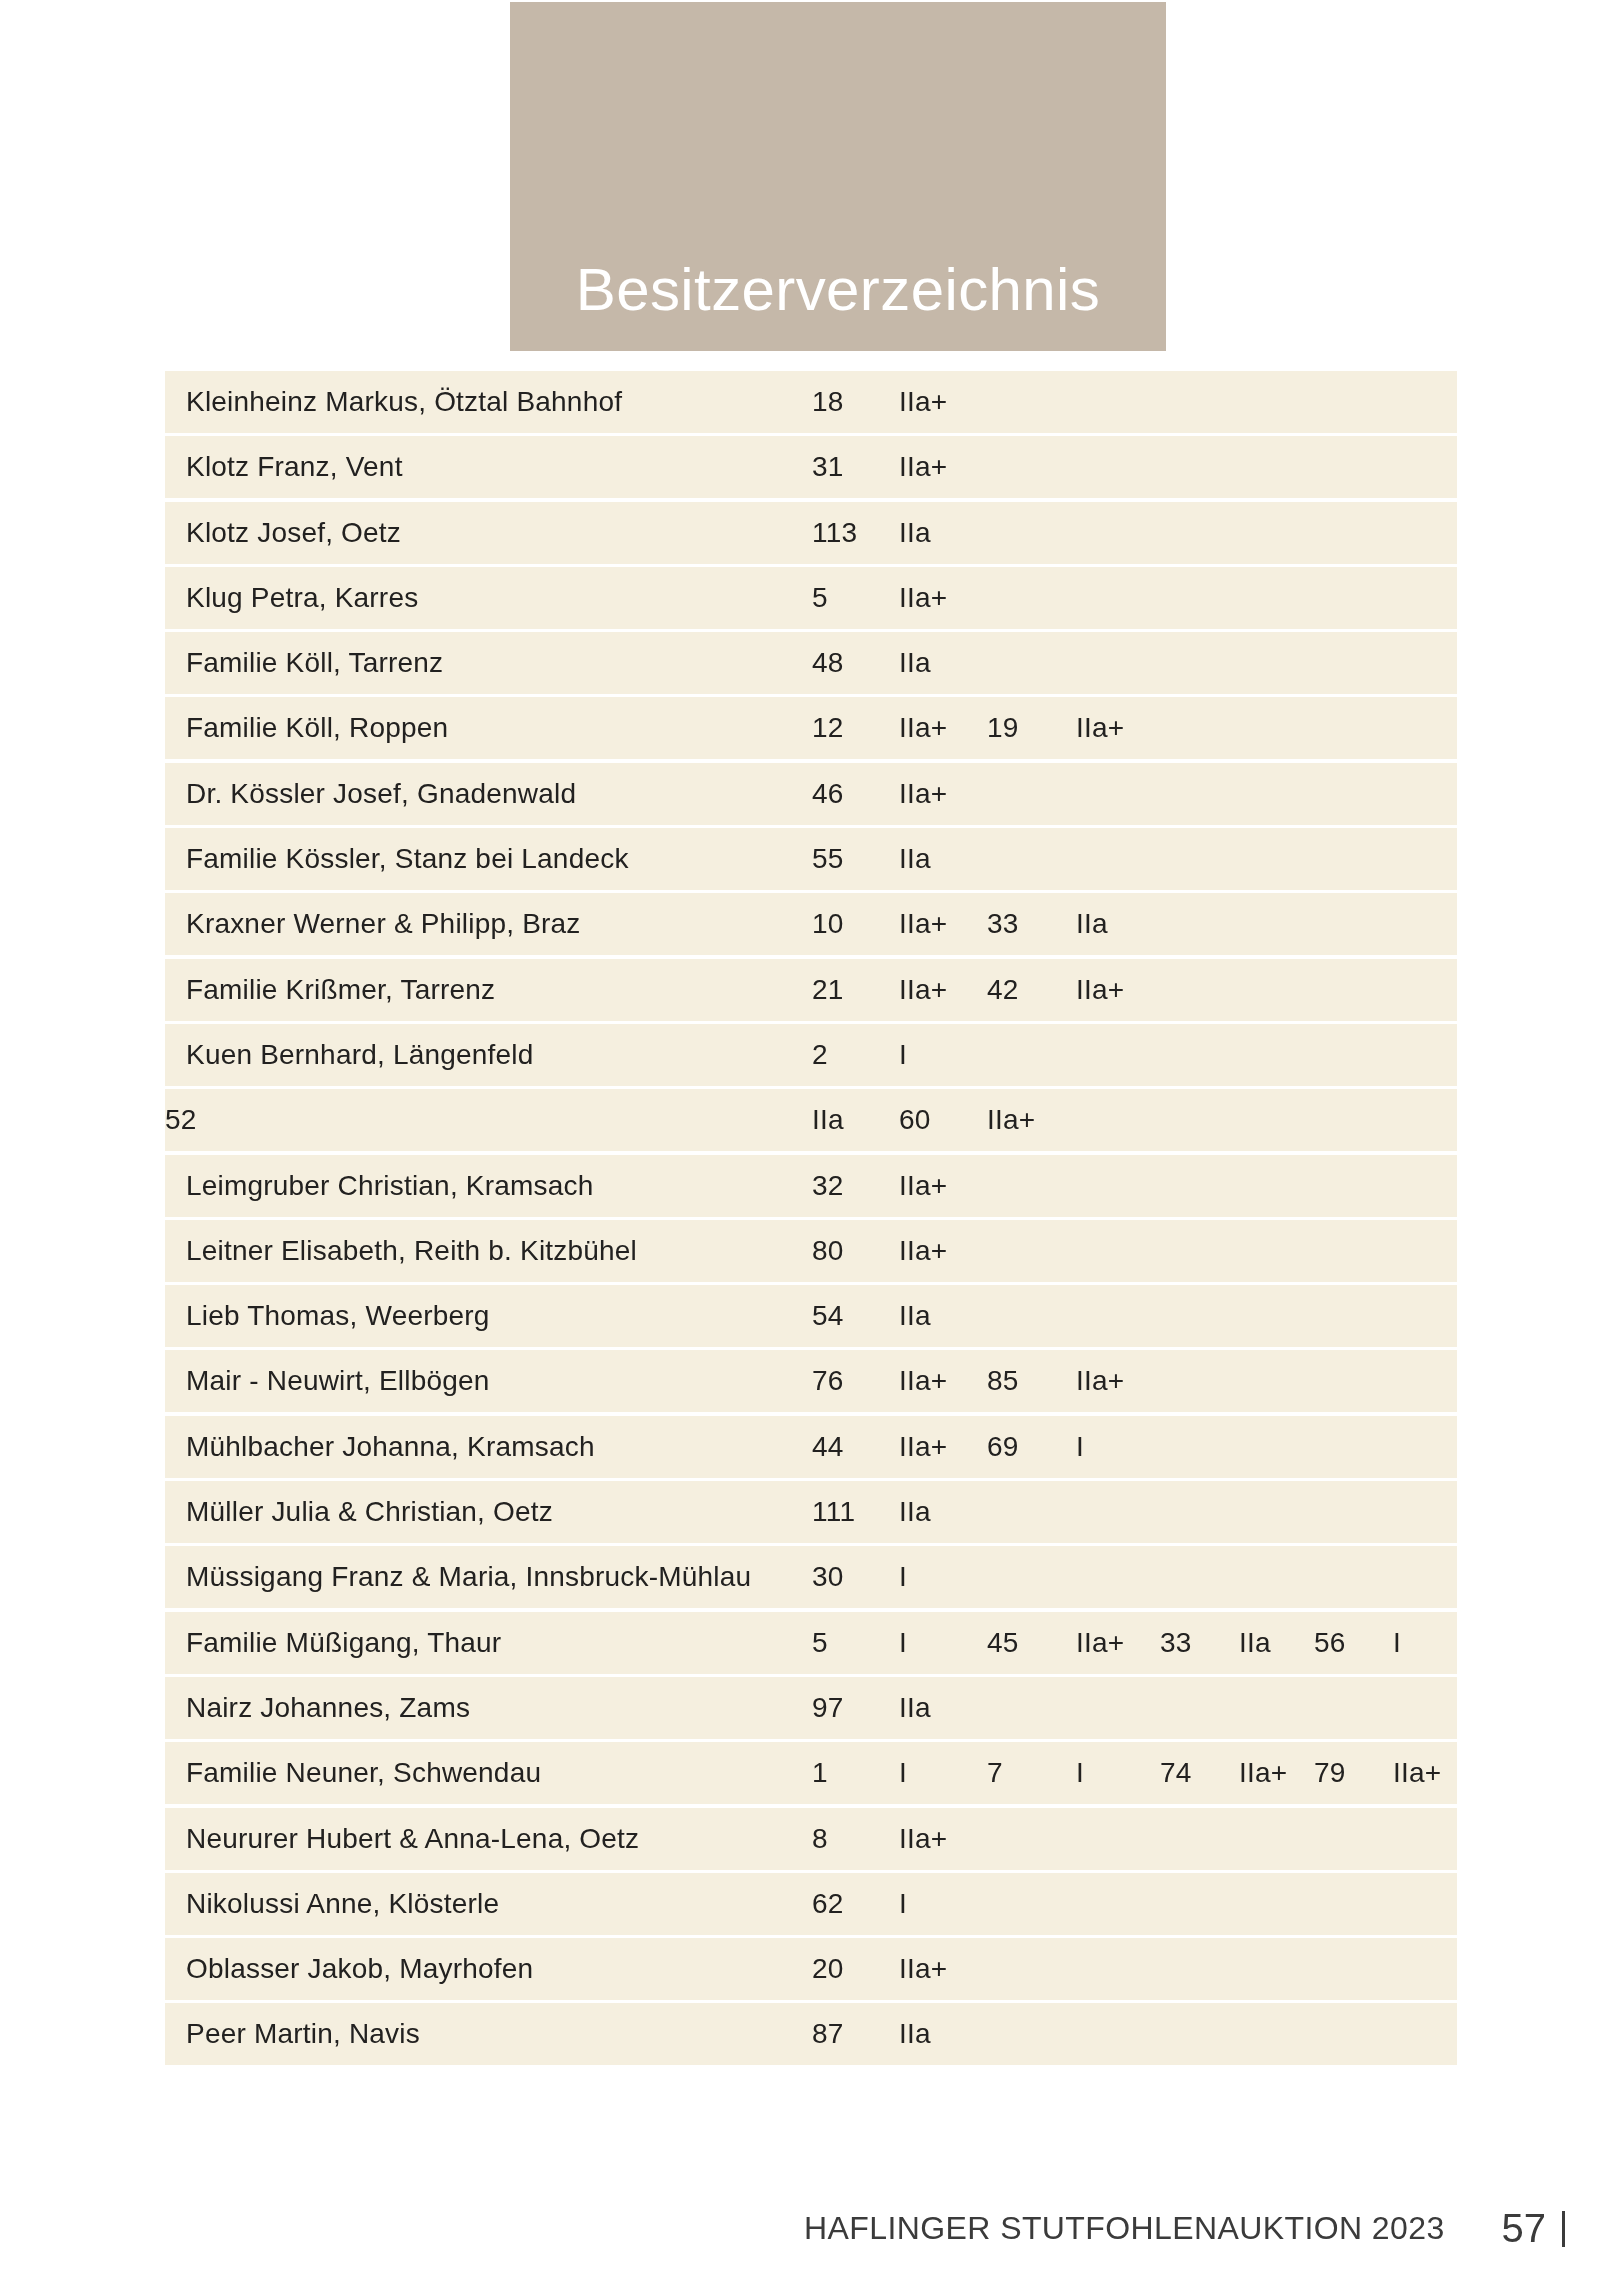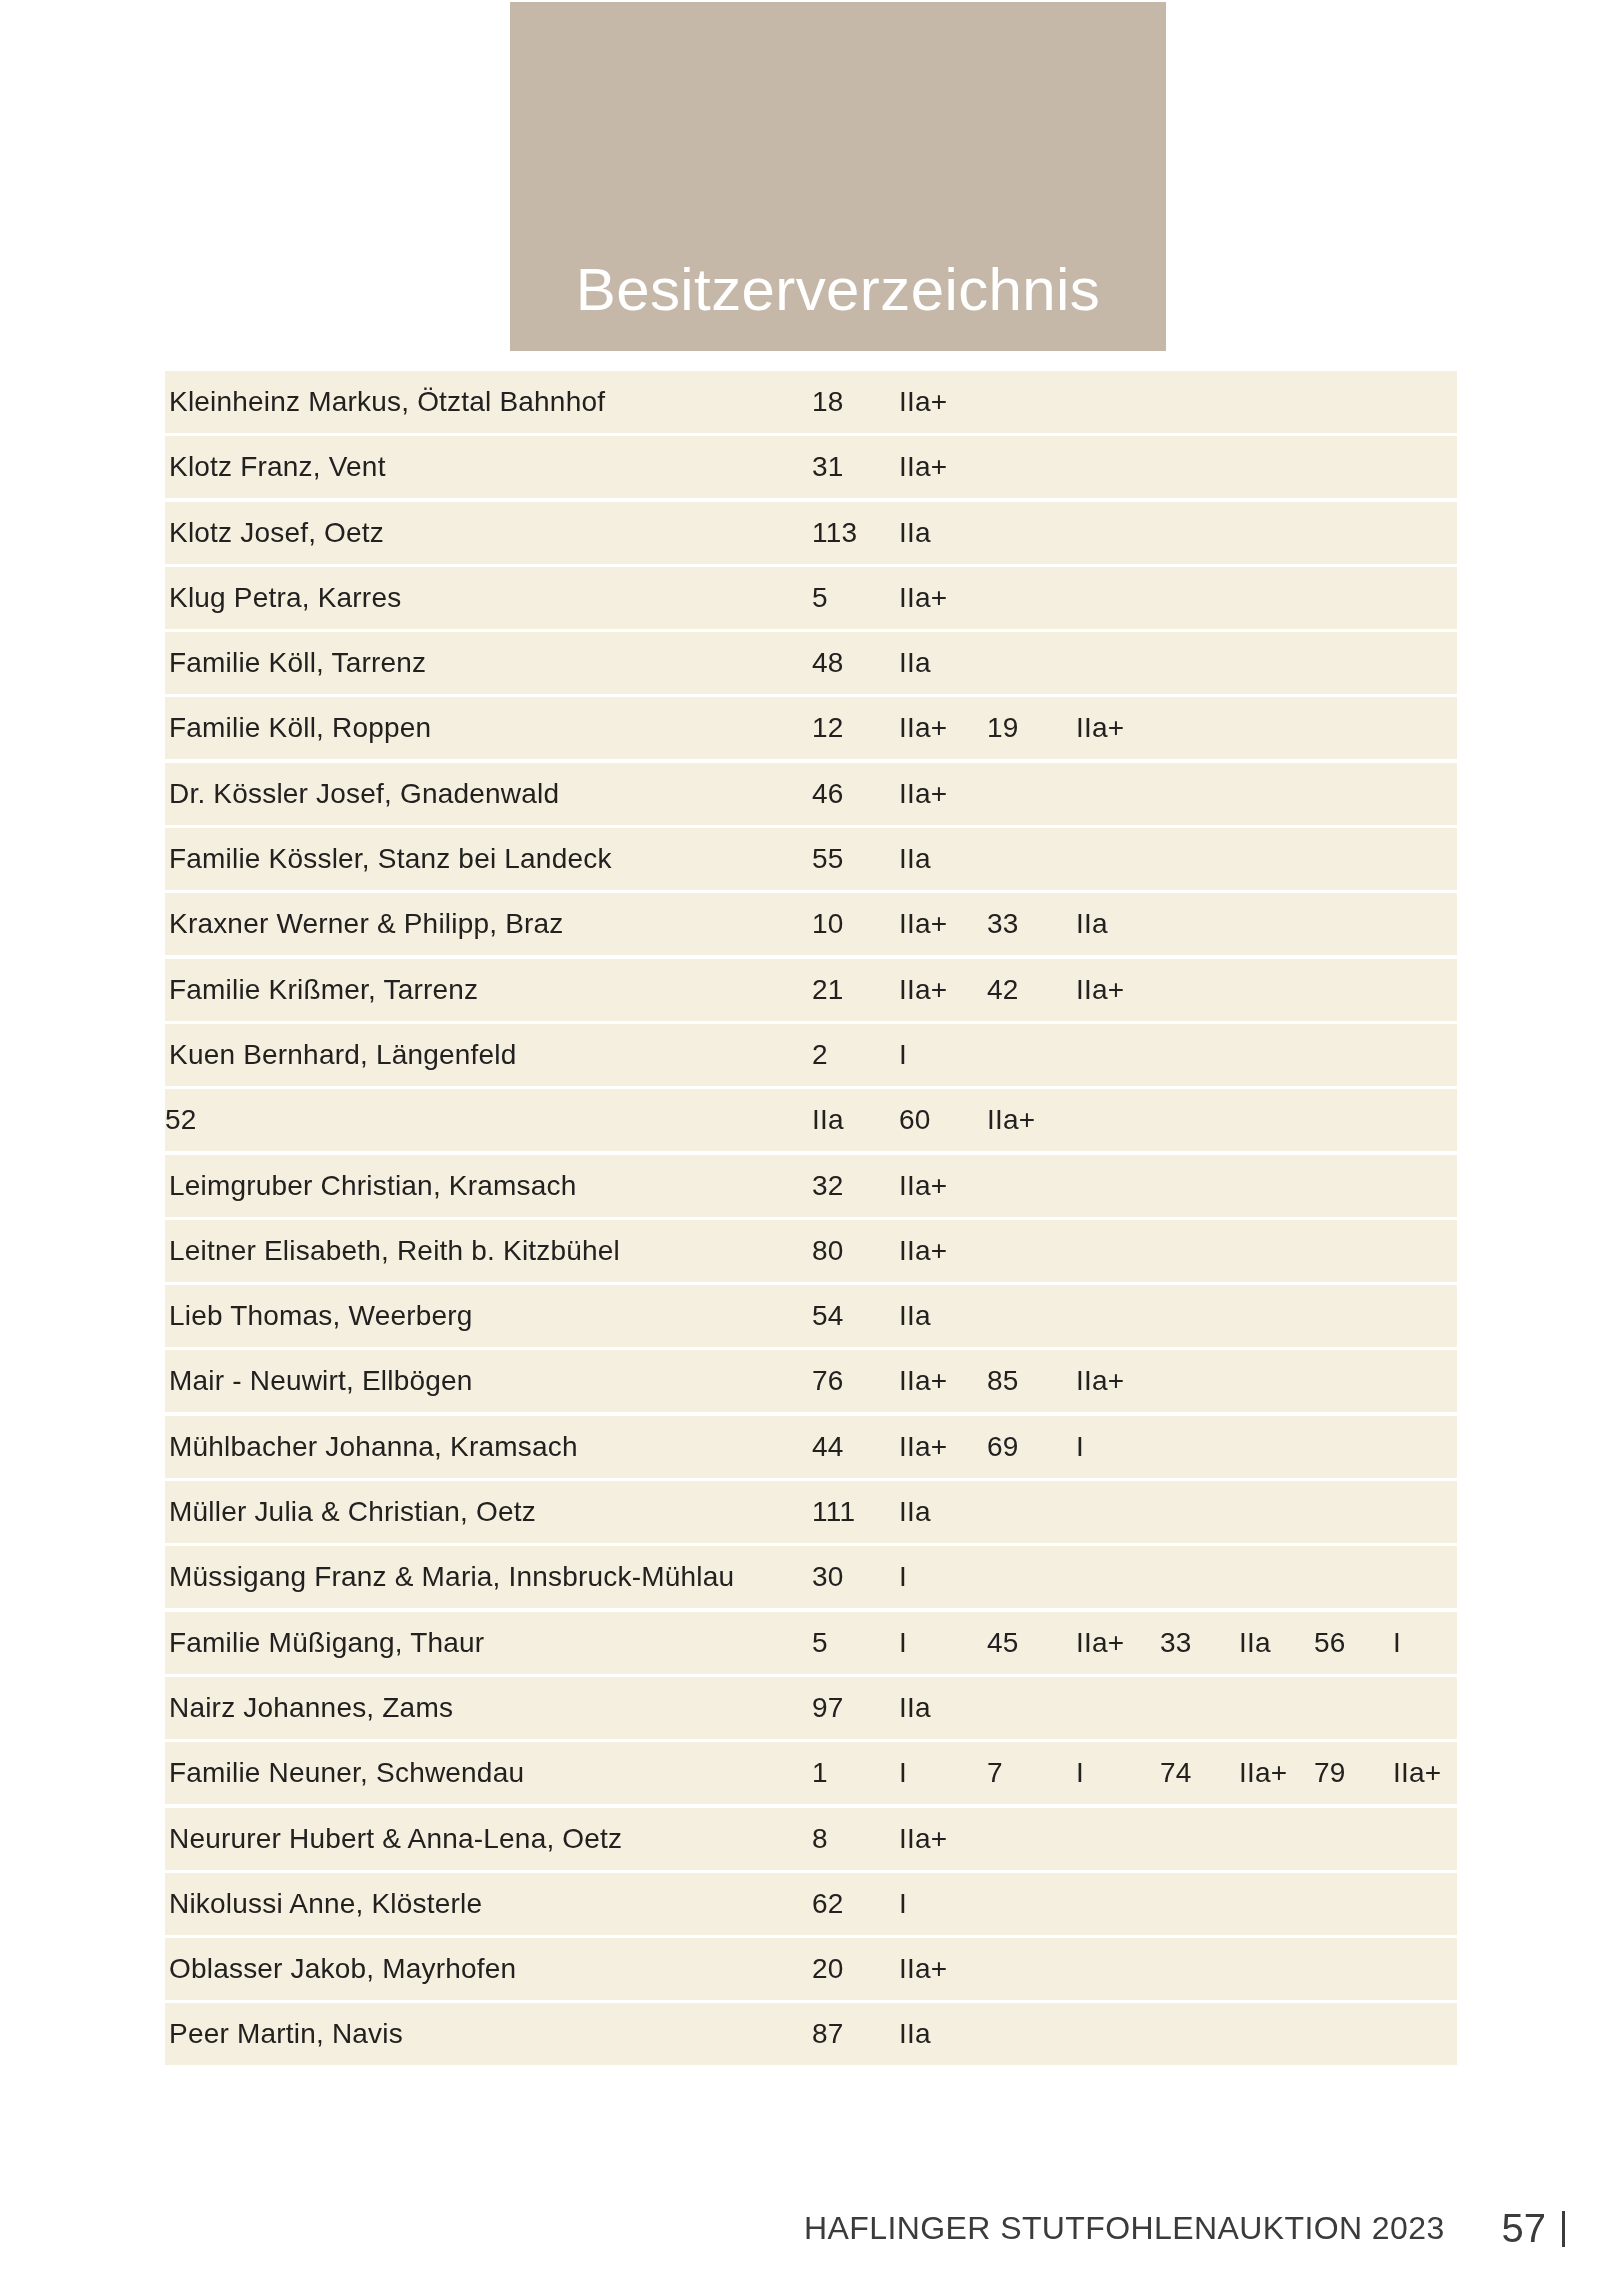--- a/index.html
+++ b/index.html
@@ -55,21 +55,21 @@
     align-items: center;
   }
   .cell {
     font-size: 28px;
     color: #222120;
     letter-spacing: 0.2px;
     white-space: nowrap;
     overflow: hidden;
   }
   .cell.name {
-    padding-left: 4px;
+    padding-left: 21px;
   }
 
   
   .footer {
     position: absolute;
     top: 2209px;
     right: 53px;
     height: 39px;
     display: flex;
     align-items: center;

